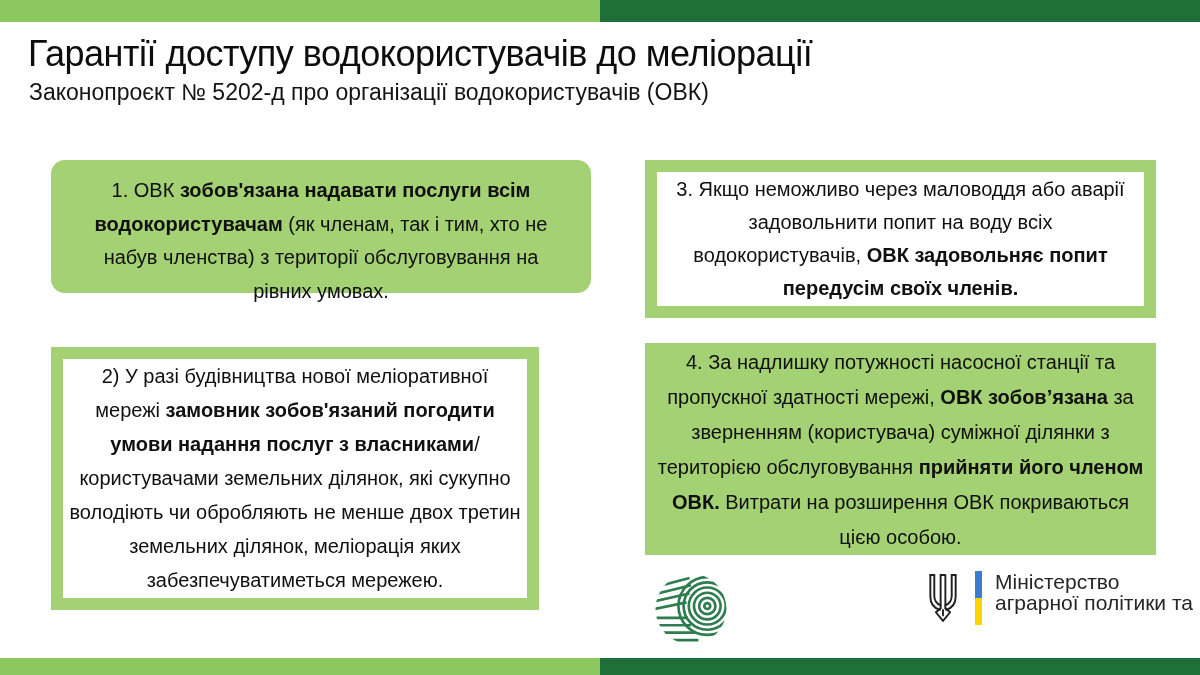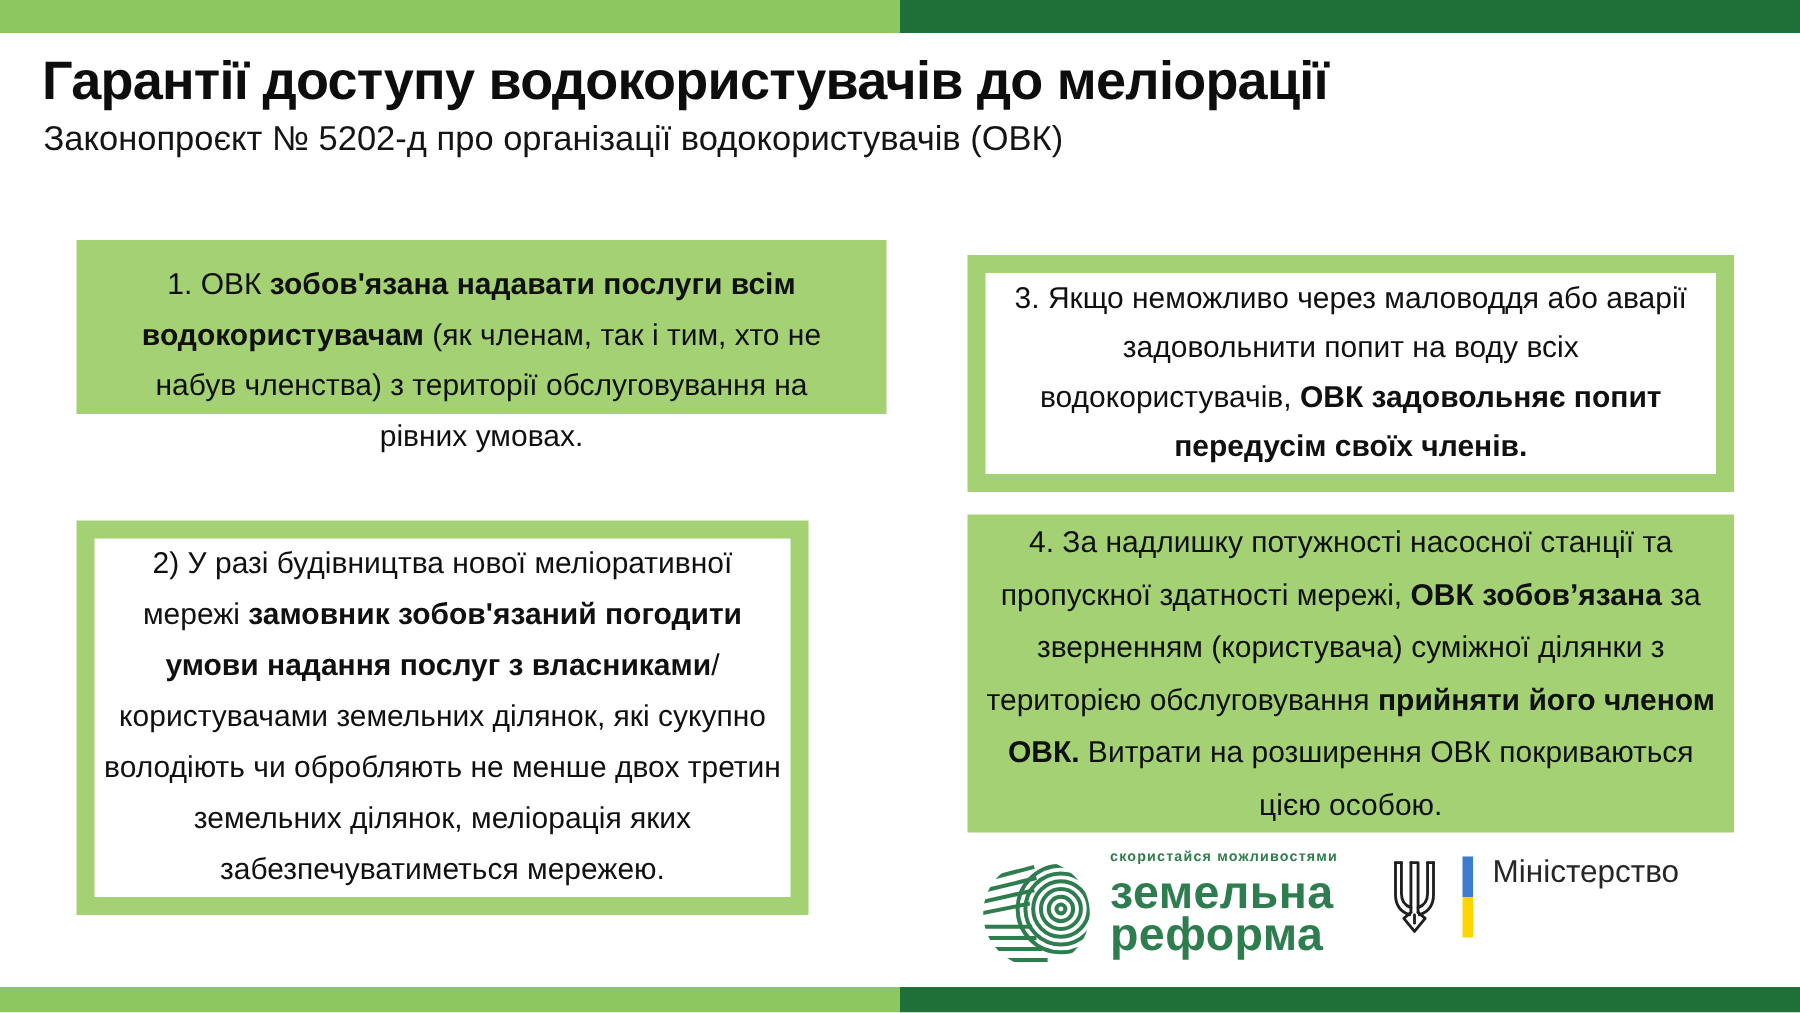--- a/index.html
+++ b/index.html
@@ -18,42 +18,42 @@
     --lr-green:#2e7d4e;
   }
   .bar{ position:absolute; left:0; width:1200px; display:flex; }
   .bar-top{ top:0; height:22px; }
   .bar-bottom{ bottom:0; height:17px; }
   .bar .light{ width:600px; height:100%; background:var(--bar-light); }
   .bar .dark{ width:600px; height:100%; background:var(--bar-dark); }
 
   .title{
     position:absolute; left:28px; top:33px;
-    font-size:36px; font-weight:700; letter-spacing:-0.5px;
+    font-size:36px; font-weight:400; letter-spacing:-0.5px;
     color:#0d0d0d; white-space:nowrap;
   }
   .subtitle{
     position:absolute; left:29px; top:79px;
     font-size:23px; font-weight:400; color:#141414; white-space:nowrap;
   }
 
   .tb{
     position:absolute; text-align:center;
     font-size:20px; color:#101010;
   }
   .tb .bold{ font-weight:700; }
   .box1{
-    left:51px; top:160px; width:540px; height:116px;
+    left:51px; top:160px; width:540px; height:133px;
     background:var(--box-green);
-    line-height:33.5px; padding:14px 24px;
+    line-height:33.5px; padding:14px 24px;border-radius:14px;
   }
   .box3{
     left:645px; top:160px; width:511px; height:158px;
     background:#ffffff; border:12px solid var(--box-green);
-    line-height:33px; padding:1px 8px;margin-top:10px;
+    line-height:33px; padding:1px 8px;
   }
   .box2{
     left:51px; top:347px; width:488px; height:263px;
     background:#ffffff; border:12px solid var(--box-green);
     line-height:34px; padding:0 4px;
   }
   .box4{
     left:645px; top:343px; width:511px; height:212px;
     background:var(--box-green);
     line-height:35px; padding:2px 6px;
@@ -124,25 +124,20 @@
         <path d="M4 92 H60"></path>
         <path d="M16 100 H58"></path>
       <circle cx="72" cy="46" r="4"></circle>
         <circle cx="72" cy="46" r="11"></circle>
       <circle cx="72" cy="46" r="18"></circle>
         <circle cx="72" cy="46" r="25"></circle>
       <circle cx="72" cy="46" r="32"></circle>
         <circle cx="72" cy="46" r="39"></circle>
     </g>
   </svg>
-  <div class="lr-text">
-    <div class="lr-tagline">скористайся можливостями</div>
-    <div class="lr-name">земельна</div>
-    <div class="lr-name">реформа</div>
-  </div>
 </div>
 
 <div class="min-logo">
   <svg class="trident" viewBox="0 0 48 64">
     <g fill="none" stroke="#1f1f1f" stroke-width="2.4" stroke-linecap="round" stroke-linejoin="round">
       <path d="M8 3 V30 Q8 43 20 47"></path>
       <path d="M13 3 V29 Q13 38 21 41"></path>
       <path d="M8 3 H13"></path>
       <path d="M40 3 V30 Q40 43 28 47"></path>
       <path d="M35 3 V29 Q35 38 27 41"></path>
@@ -152,19 +147,20 @@
       <path d="M21 45 L15 50 L24 61 L33 50 L27 45"></path>
       <path d="M24 47 L24 54"></path>
     </g>
   </svg>
   <div class="flag-bar">
     <div class="blue"></div>
     <div class="yellow"></div>
   </div>
   <div class="min-name">
     <div>Міністерство</div>
+    <div>аграрної політики та</div>
   </div>
 </div>
 
 <div class="bar bar-bottom">
   <div class="light"></div>
   <div class="dark"></div>
 </div>
 
 </body></html>

